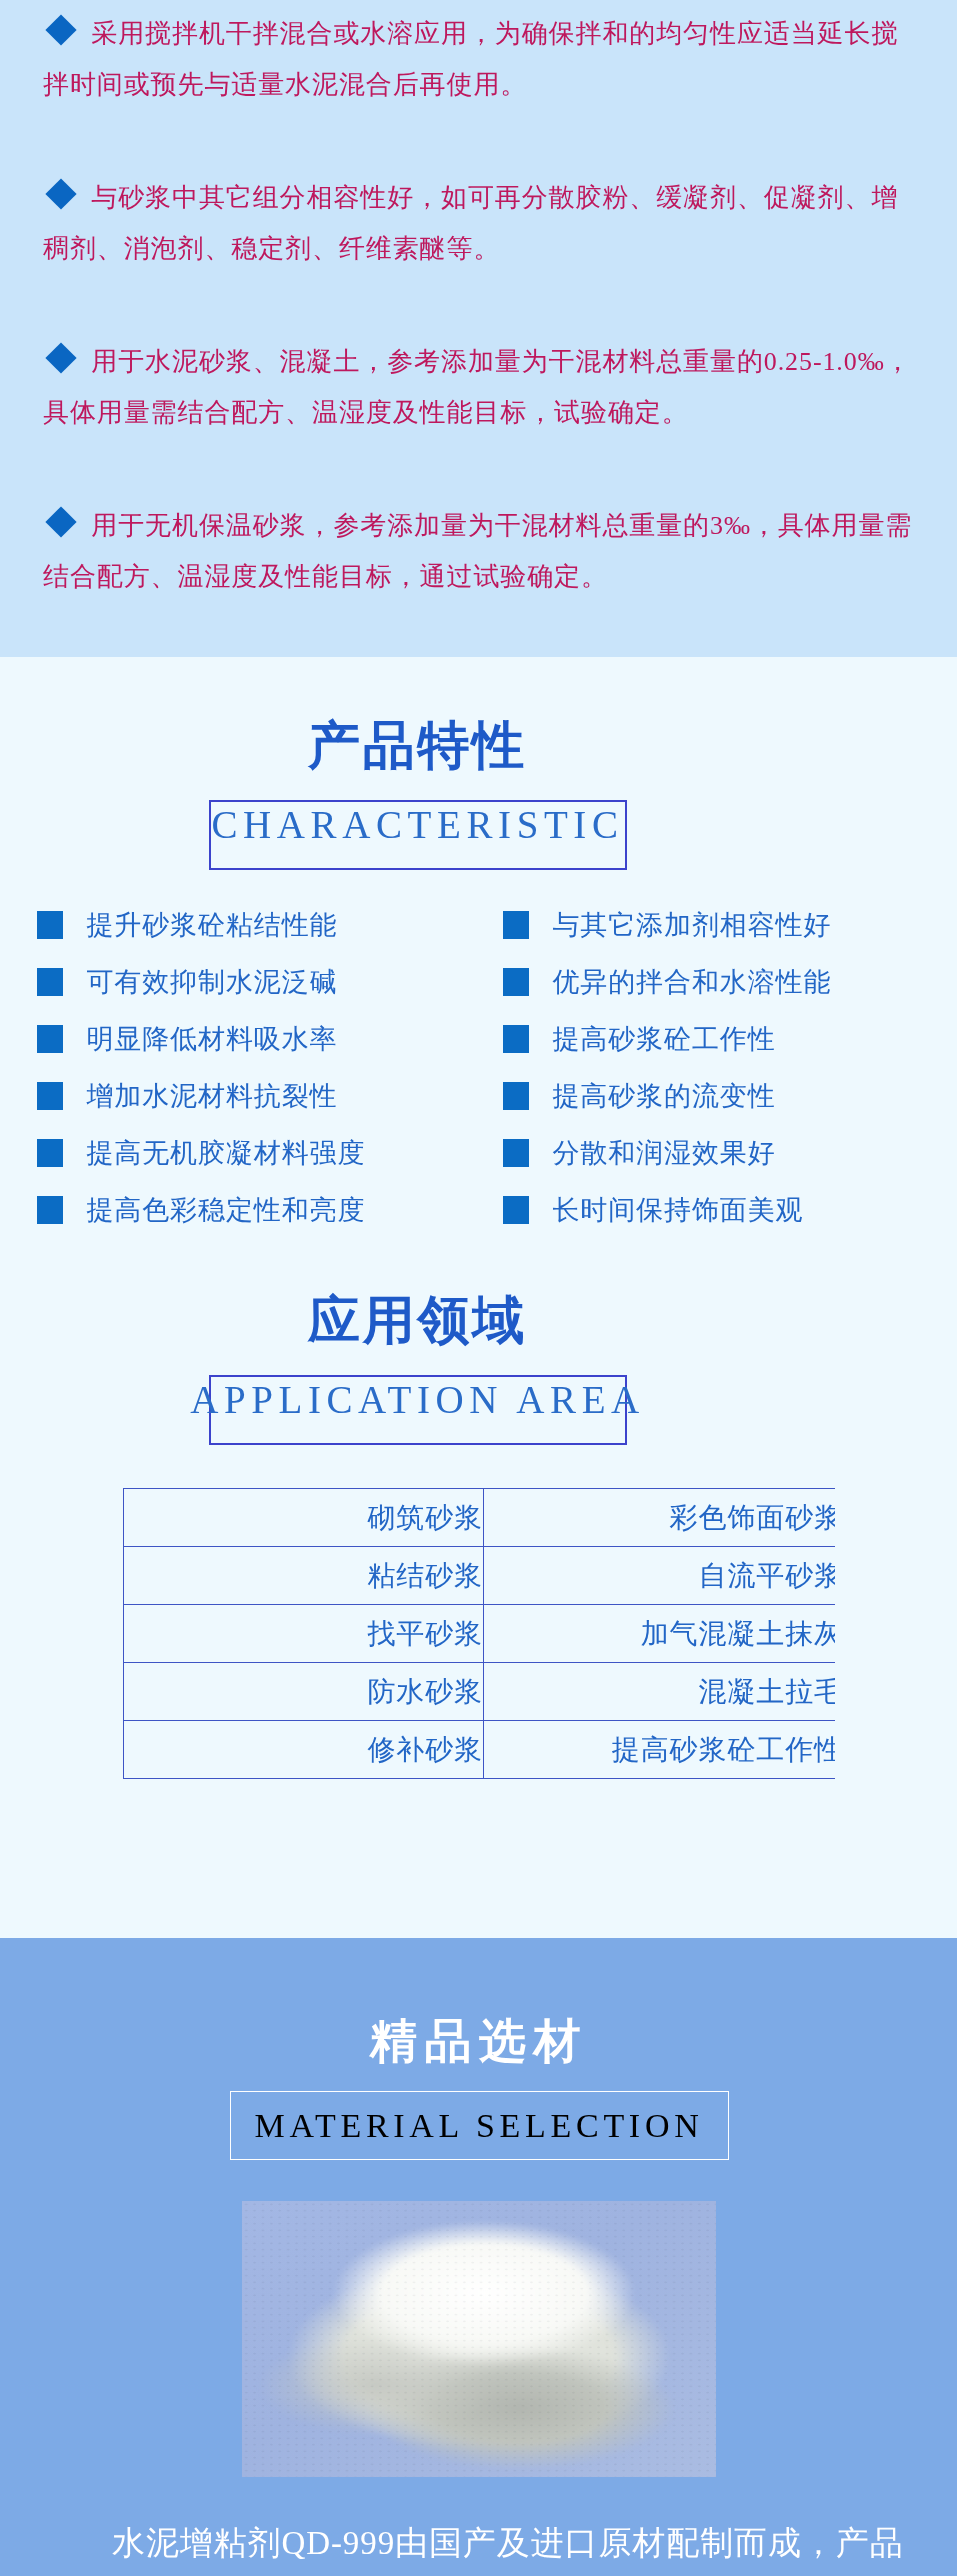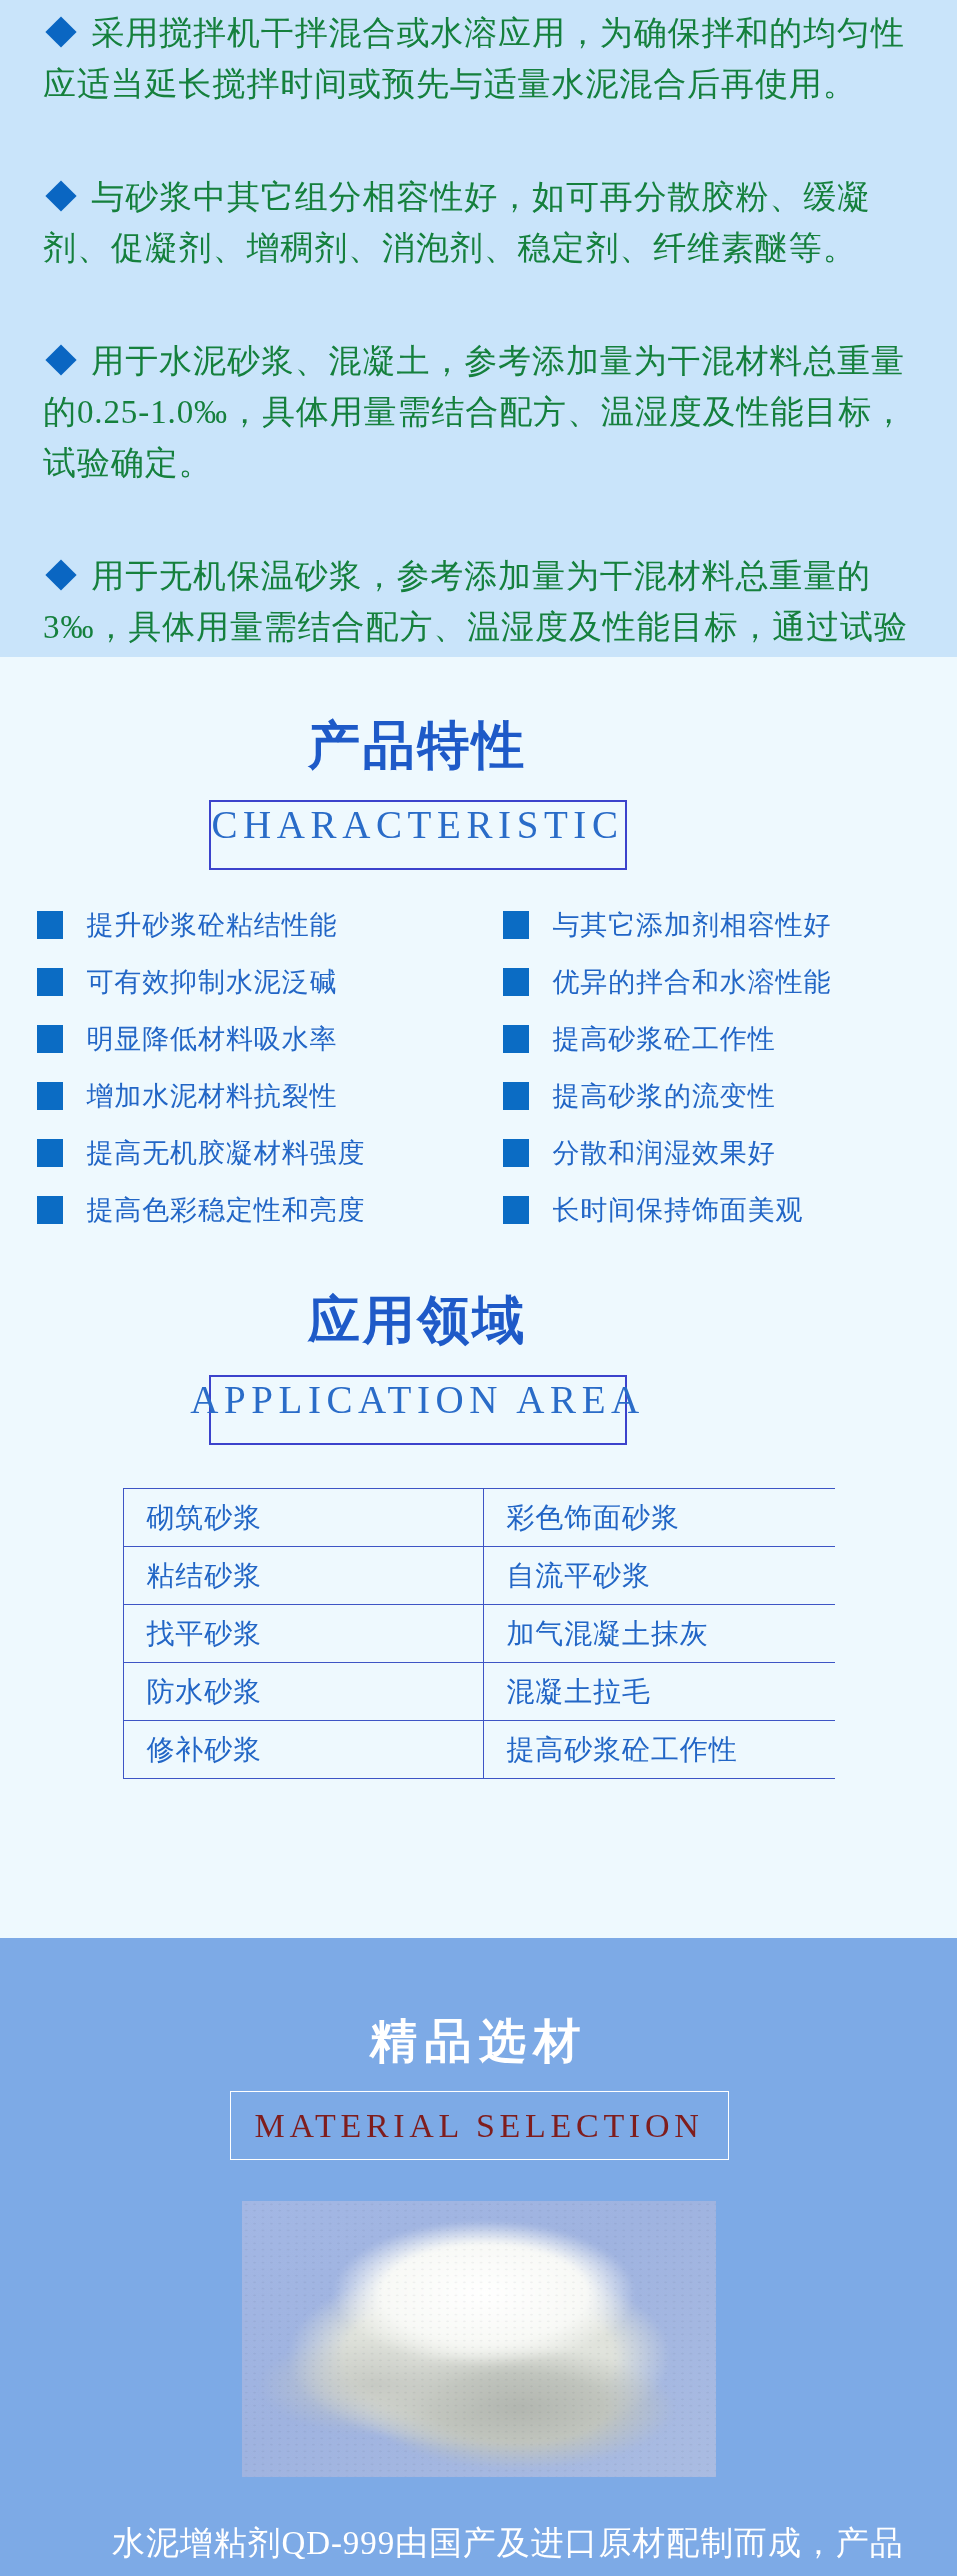--- a/index.html
+++ b/index.html
@@ -7,21 +7,21 @@
   body {
     font-family:"Liberation Serif","DejaVu Serif",serif;
     width:958px; height:2576px; overflow:hidden; background:#eef9fe;
   }
   
   .sec1 {
     width:958px; height:657px; background:#c9e4fa;
     padding:7.5px 36px 0 43px; overflow:hidden;
   }
   .note {
-    font-size:33px; line-height:51px; color:#15803d;
+    font-size:26px; line-height:51px; color:#be185d;
     margin-bottom:62px; letter-spacing:0.9px;
   }
   .diamond {
     display:inline-block; width:24px; height:24px; background:#0a66c2;
     transform:rotate(45deg) scale(.92); margin:0 18.7px 0 5.6px; vertical-align:-0.9px;
   }
   
   .sec2 { width:835px; height:1281px; background:#eef9fe; overflow:hidden; }
   .cn-title {
     text-align:center; font-size:52px; line-height:75px; font-weight:600;
@@ -37,36 +37,37 @@
     margin-top:26px; padding-left:37px;
     display:grid; grid-template-columns:466px auto;
   }
   .feat { display:flex; align-items:center; height:57px; }
   .sq { width:26px; height:28px; background:#0b6cc4; flex:none; margin-right:23.4px; }
   .ft { font-size:27px; color:#2266c6; letter-spacing:0.9px; white-space:nowrap; }
   .t2 { margin-top:45px; }
   .app-table {
     margin:43px 0 16px 123px; border-collapse:collapse; width:720px;
     table-layout:fixed;
+    text-align:right;
   }
   .app-table td {
     width:360px; height:58px; border:1.9px solid #3d55c5;
     font-size:28px; color:#2266c6; padding-left:22.4px; letter-spacing:0.9px;
     background:#eef9fe;
   }
   
   .sec3 { width:958px; height:638px; background:#7daae6; overflow:hidden; }
   .cn-title-w {
     text-align:center; font-size:47px; line-height:73px; font-weight:600;
     color:#ffffff; letter-spacing:7.5px; margin-top:67px;
   }
   .en-box-w {
     width:499px; height:69px; margin:13px auto 0; border:1.9px solid #ffffff;
     display:flex; align-items:center; justify-content:center;
-    font-size:34px; color:#7f1d1d; letter-spacing:4.7px; white-space:nowrap;
+    font-size:34px; color:#000000; letter-spacing:4.7px; white-space:nowrap;
   }
   .photo {
     width:474px; height:276px; margin:41px auto 0; position:relative; overflow:hidden;
     background:linear-gradient(150deg,#a3b7e4 0%,#9fb3e0 45%,#aabce2 100%);
   }
   .pile {
     position:absolute; left:-4%; top:2%; width:108%; height:104%;
     background:
       radial-gradient(ellipse 40% 34% at 51% 30%, #ffffff 0%, #f8f9f6 50%, rgba(248,249,246,0) 74%),
       radial-gradient(ellipse 34% 26% at 30% 62%, #c6c9c3 0%, rgba(198,201,195,0) 68%),

